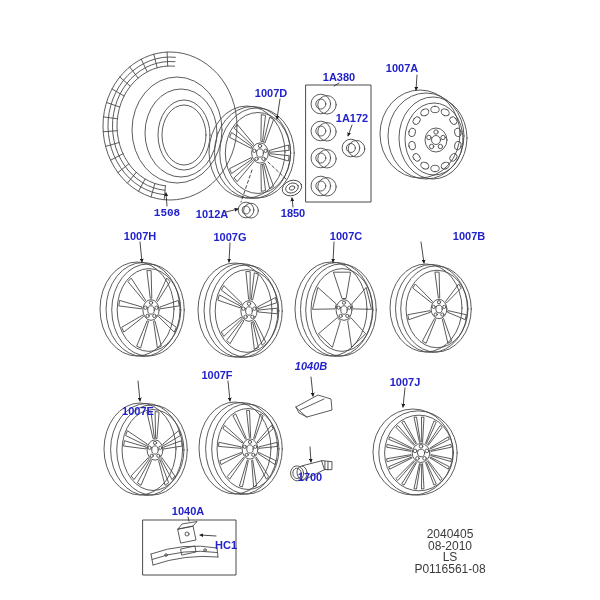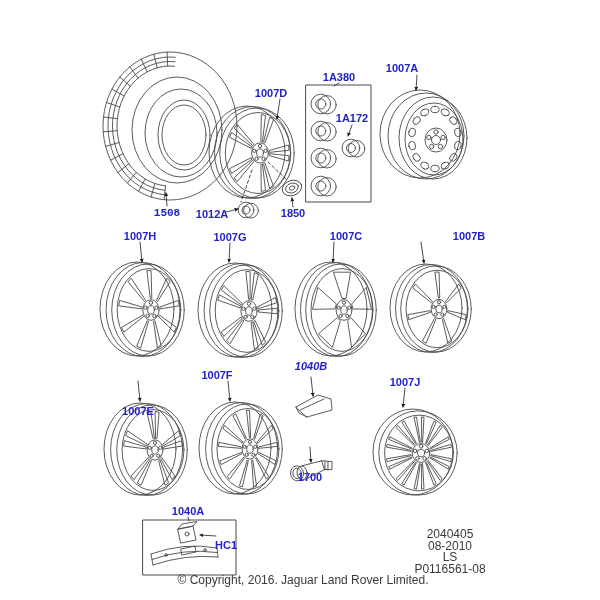--- a/index.html
+++ b/index.html
@@ -371,14 +371,13 @@
   <div class="lbl" style="left: 188px; top: 511px; color: rgb(34, 34, 204);">1040A</div>
   <div class="lbl" style="left: 226px; top: 536px; color: rgb(34, 34, 204); margin-top: 9px;">HC1</div>
 
   <div class="meta" style="left: 404px; top: 529px; width: 92px; color: rgb(58, 58, 58);">
     <div>2040405</div>
     <div>08-2010</div>
     <div>LS</div>
     <div>P0116561-08</div>
   </div>
 
-  <div class="meta" style="left: 150px; top: 575px; width: 306px; color: rgb(58, 58, 58);">© Copyright, 2016. Jaguar Land Rover Limited.</div>
 </div>
 
 </body></html>

